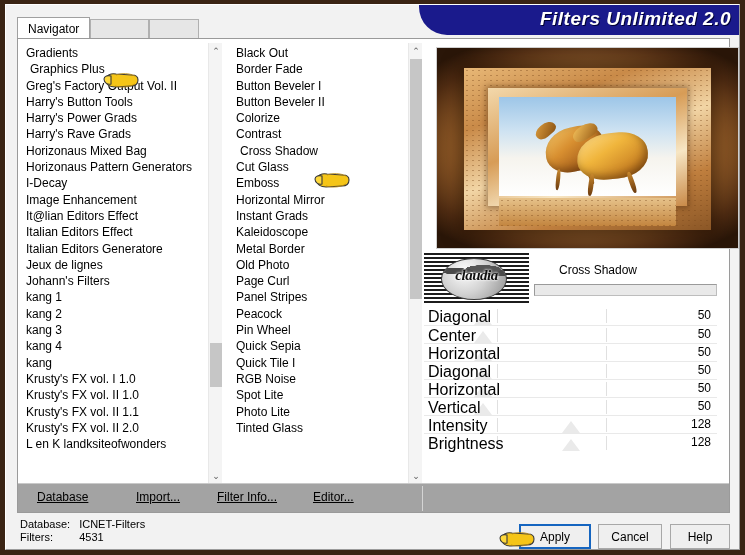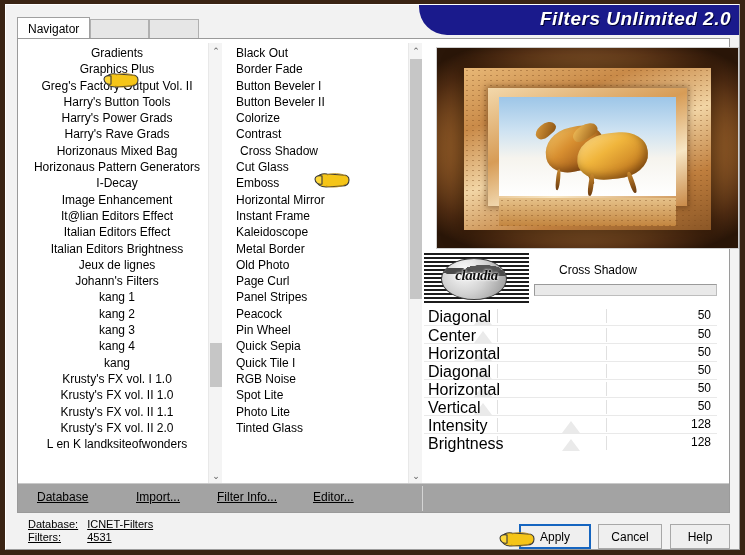--- a/index.html
+++ b/index.html
@@ -86,21 +86,21 @@
     background: #ffffff;
     border: 1px solid #9a9a9a;
   }
   
   .listpane {
     position: absolute;
     top: 4px;
     background: #ffffff;
     overflow: hidden;
   }
-  #navigator-list { left: 4px; width: 200px; height: 440px; text-align: center; }
+  #navigator-list { left: 4px; width: 200px; height: 440px; }
   #filters-list   { left: 214px; width: 190px; height: 440px; }
 
   .list-items {
     position: absolute;
     left: 0; top: 0;
     right: 14px;
     bottom: 0;
     overflow: hidden;
     padding-top: 2px;
   }
@@ -352,25 +352,24 @@
   }
   #card-footer .divider {
     position: absolute;
     left: 404px; top: 2px;
     width: 1px; height: 25px;
     background: #d4d4d4;
   }
   
   #status-area {
     position: absolute;
-    left: 22px; top: 513px;
+    left: 14px; top: 513px;
     font-size: 11px;
     color: #000;
     line-height: 13px;
-    text-decoration: underline;
   }
   #status-area table { border-collapse: collapse; font-size: 11px; }
   #status-area td { padding: 0 2px 0 0; }
   #status-area td.k { padding-right: 9px; }
   .dlgbtn {
     position: absolute;
     top: 519px;
     height: 25px;
     background: #efefef;
     border: 1px solid #a8a8a8;
@@ -417,21 +416,21 @@
             <div class="list-item"><span>Greg's Factory Output Vol. II</span></div>
             <div class="list-item"><span>Harry's Button Tools</span></div>
             <div class="list-item"><span>Harry's Power Grads</span></div>
             <div class="list-item"><span>Harry's Rave Grads</span></div>
             <div class="list-item"><span>Horizonaus Mixed Bag</span></div>
             <div class="list-item"><span>Horizonaus Pattern Generators</span></div>
             <div class="list-item"><span>I-Decay</span></div>
             <div class="list-item"><span>Image Enhancement</span></div>
             <div class="list-item"><span>It@lian Editors Effect</span></div>
             <div class="list-item"><span>Italian Editors Effect</span></div>
-            <div class="list-item"><span>Italian Editors Brightness</span></div>
+            <div class="list-item"><span>Italian Editors Generatore</span></div>
             <div class="list-item"><span>Jeux de lignes</span></div>
             <div class="list-item"><span>Johann's Filters</span></div>
             <div class="list-item"><span>kang 1</span></div>
             <div class="list-item"><span>kang 2</span></div>
             <div class="list-item"><span>kang 3</span></div>
             <div class="list-item"><span>kang 4</span></div>
             <div class="list-item"><span>kang</span></div>
             <div class="list-item"><span>Krusty's FX vol. I 1.0</span></div>
             <div class="list-item"><span>Krusty's FX vol. II 1.0</span></div>
             <div class="list-item"><span>Krusty's FX vol. II 1.1</span></div>
@@ -450,21 +449,21 @@
             <div class="list-item"><span>Black Out</span></div>
             <div class="list-item"><span>Border Fade</span></div>
             <div class="list-item"><span>Button Beveler I</span></div>
             <div class="list-item"><span>Button Beveler II</span></div>
             <div class="list-item"><span>Colorize</span></div>
             <div class="list-item"><span>Contrast</span></div>
             <div class="list-item"><span class="sel-blue" style="display: inline-block; padding: 0px 4px;">Cross Shadow</span></div>
             <div class="list-item"><span>Cut Glass</span></div>
             <div class="list-item"><span>Emboss</span></div>
             <div class="list-item"><span>Horizontal Mirror</span></div>
-            <div class="list-item"><span>Instant Frame</span></div>
+            <div class="list-item"><span>Instant Grads</span></div>
             <div class="list-item"><span>Kaleidoscope</span></div>
             <div class="list-item"><span>Metal Border</span></div>
             <div class="list-item"><span>Old Photo</span></div>
             <div class="list-item"><span>Page Curl</span></div>
             <div class="list-item"><span>Panel Stripes</span></div>
             <div class="list-item"><span>Peacock</span></div>
             <div class="list-item"><span>Pin Wheel</span></div>
             <div class="list-item"><span>Quick Sepia</span></div>
             <div class="list-item"><span>Quick Tile I</span></div>
             <div class="list-item"><span>RGB Noise</span></div>

